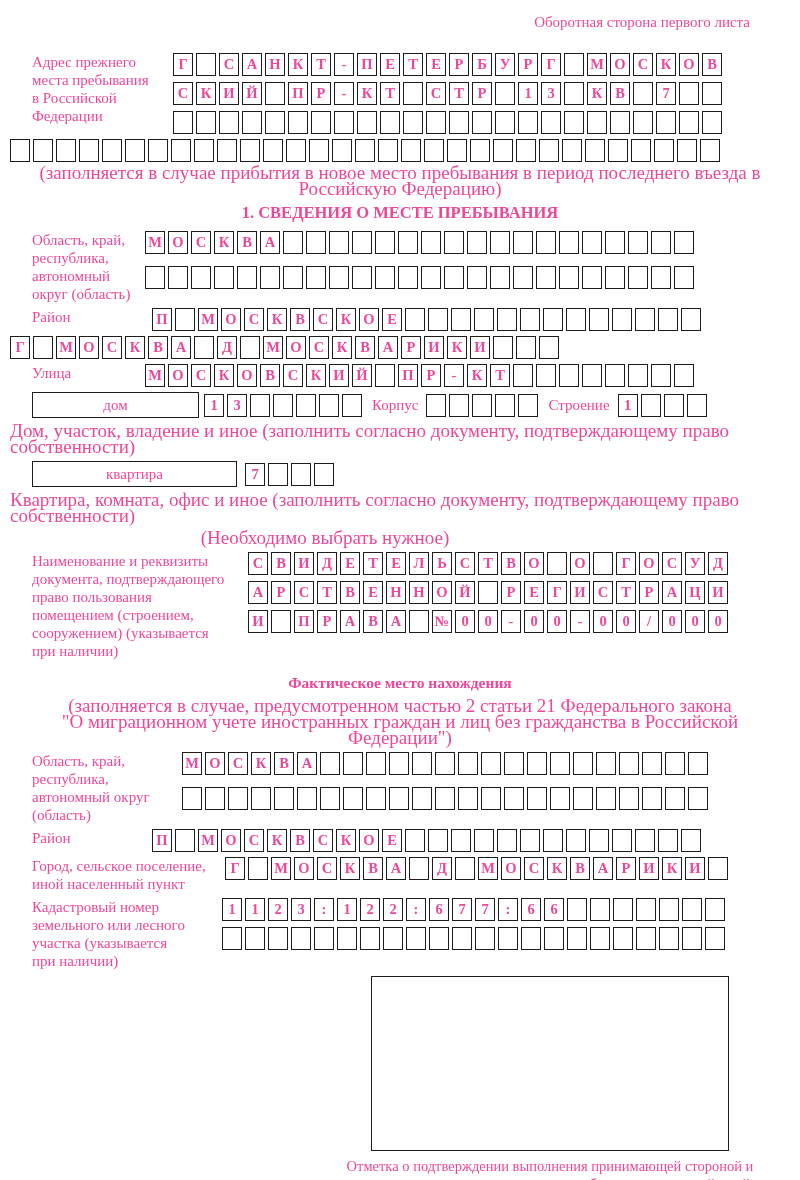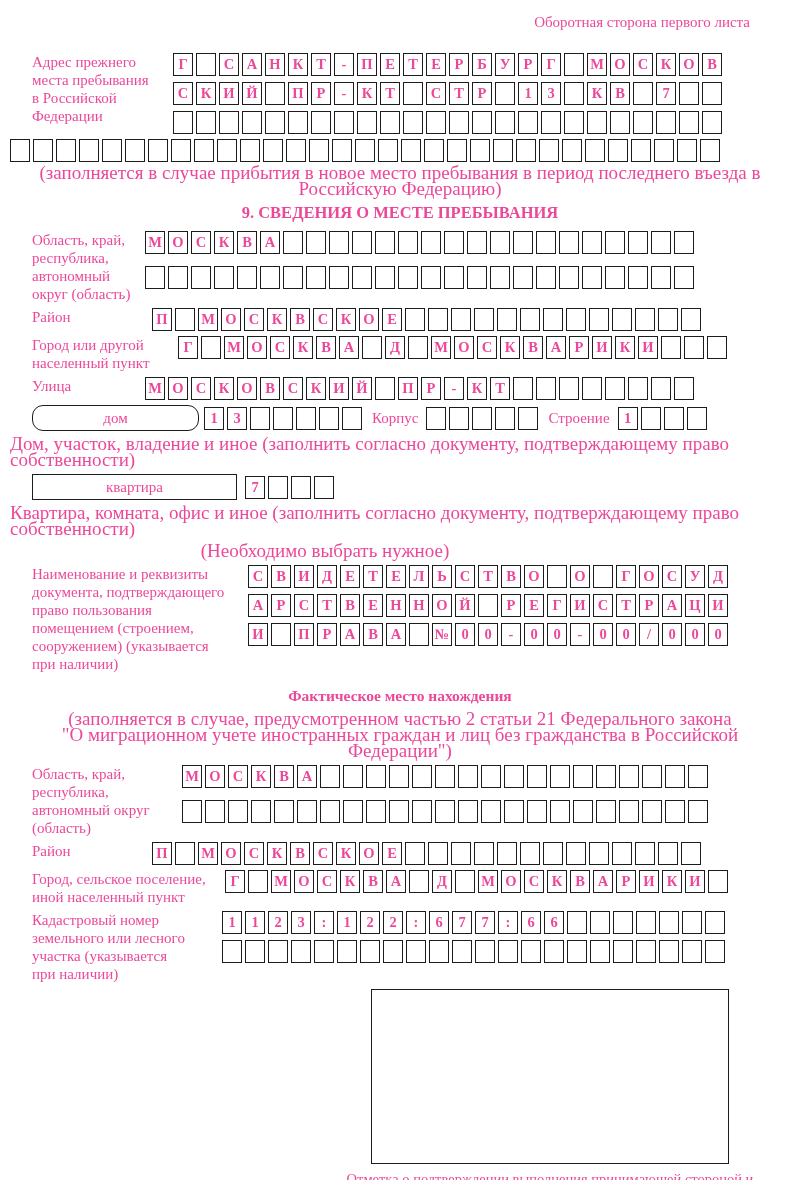--- a/index.html
+++ b/index.html
@@ -173,21 +173,21 @@
       <span class="cb"></span>
       <span class="cb"></span>
       <span class="cb"></span>
       <span class="cb"></span>
       <span class="cb"></span>
       <span class="cb"></span>
       <span class="cb"></span>
     </div>
   <div class="note center">(заполняется в случае прибытия в новое место пребывания в период последнего въезда в Российскую Федерацию)</div>
 
-  <div class="h2">9. СВЕДЕНИЯ О МЕСТЕ ПРЕБЫВАНИЯ</div>
+  <div class="h2">1. СВЕДЕНИЯ О МЕСТЕ ПРЕБЫВАНИЯ</div>
 
   <div class="frow">
     <div class="lab w-obl">Область, край,
 республика,
 автономный
 округ (область)</div>
     <div class="rows sp">
       <div class="boxes">
           <span class="cb">М</span>
           <span class="cb">О</span>
@@ -267,22 +267,20 @@
         <span class="cb"></span>
         <span class="cb"></span>
         <span class="cb"></span>
         <span class="cb"></span>
         <span class="cb"></span>
         <span class="cb"></span>
       </div>
   </div>
 
   <div class="frow">
-    <div class="lab w-gor">Город или другой
-населенный пункт</div>
     <div class="boxes">
         <span class="cb">Г</span>
         <span class="cb"></span>
         <span class="cb">М</span>
         <span class="cb">О</span>
         <span class="cb">С</span>
         <span class="cb">К</span>
         <span class="cb">В</span>
         <span class="cb">А</span>
         <span class="cb"></span>
@@ -328,21 +326,21 @@
         <span class="cb"></span>
         <span class="cb"></span>
         <span class="cb"></span>
         <span class="cb"></span>
         <span class="cb"></span>
         <span class="cb"></span>
       </div>
   </div>
 
   <div class="frow ml22" style="align-items:center;">
-    <div class="widebox" style="width:165px;border-radius:11px;">дом</div>
+    <div class="widebox" style="width:165px;">дом</div>
     <div class="boxes" style="margin-left:5px;">
         <span class="cb">1</span>
         <span class="cb">3</span>
         <span class="cb"></span>
         <span class="cb"></span>
         <span class="cb"></span>
         <span class="cb"></span>
         <span class="cb"></span>
       </div>
     <span class="inlab" style="margin-top:0;">Корпус</span>

